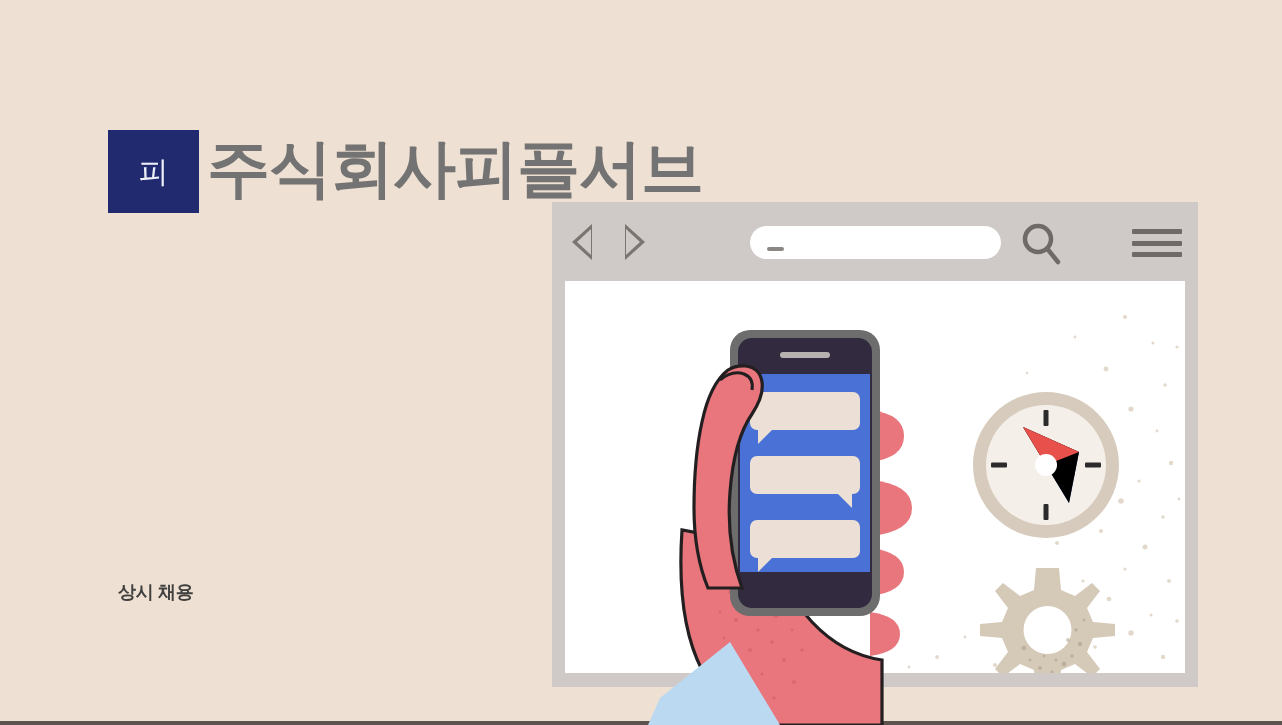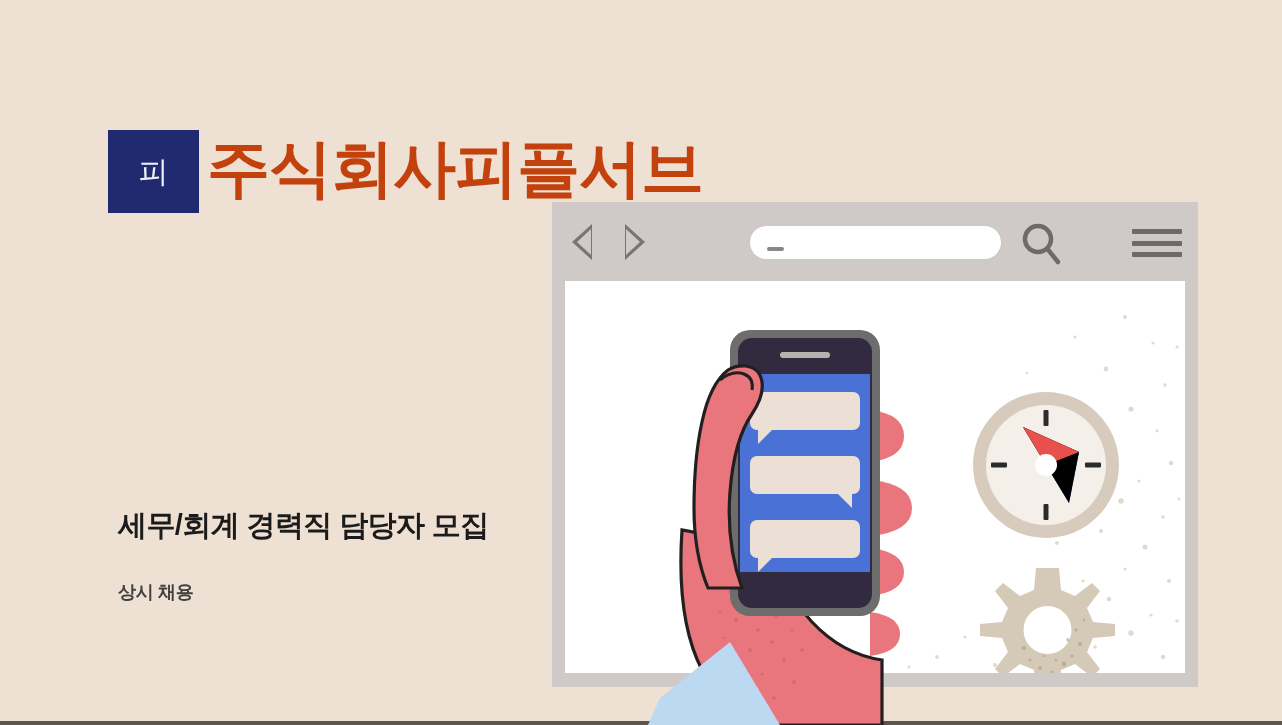--- a/index.html
+++ b/index.html
@@ -35,21 +35,21 @@
     font-size:30px;
     font-weight:400;
     line-height:1;
     letter-spacing:0;
   }
   .company-name {
     position:absolute;
     left:207px; top:126px;
     font-size:63px;
     font-weight:bold;
-    color:#c2410c;
+    color:#737373;
     letter-spacing:-1px;
     line-height:1.35;
     white-space:nowrap;
   }
 
   
   .job-title {
     position:absolute;
     left:118px; top:506px;
     font-size:29px;
@@ -177,21 +177,20 @@
 </head>
 <body>
 
 <div id="canvas">
 
   <div class="logo-mark">
     <span>피</span>
   </div>
   <div class="company-name">주식회사피플서브</div>
 
-  <div class="job-title">세무/회계 경력직 담당자 모집</div>
   <div class="job-type">상시 채용</div>
 
   <div class="browser">
 
     <div class="browser-chrome">
       <div class="nav-btn nav-back"></div>
       <div class="nav-btn nav-fwd"></div>
 
       <div class="address-bar">
         <div class="address-caret"></div>

